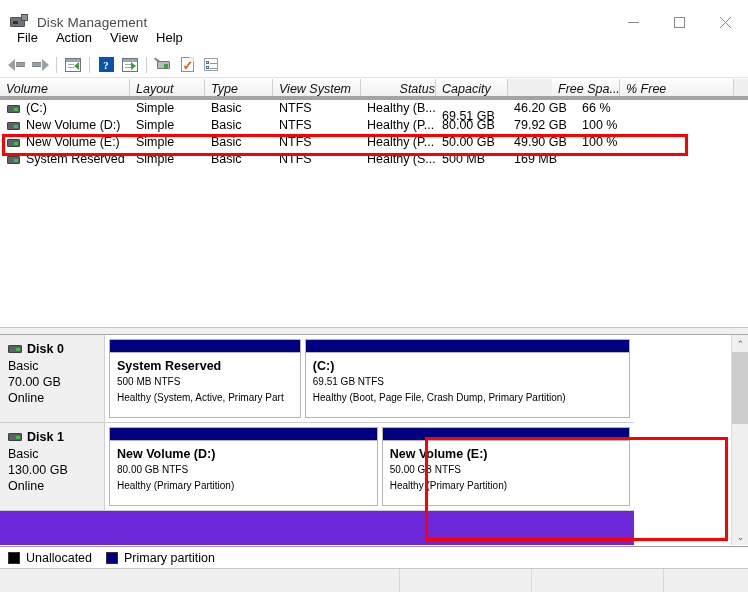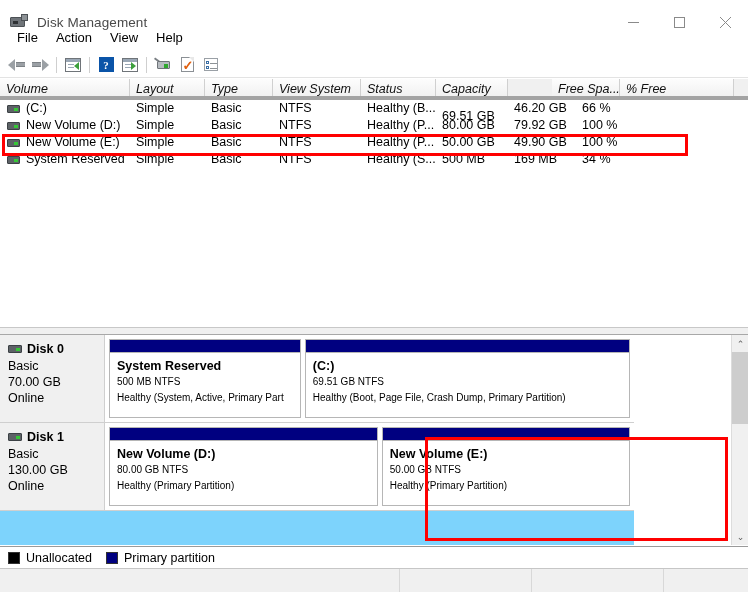--- a/index.html
+++ b/index.html
@@ -179,21 +179,21 @@
   
   .splitter {
     position: absolute; left: 0; top: 327px; width: 748px; height: 8px;
     background: #f0f0f0;
     border-top: 1px solid #c8c8c8; border-bottom: 1px solid #a8a8a8;
   }
 
   
   .graph-pane {
     position: absolute; left: 0; top: 335px; width: 634px; height: 210px;
-    background: #7dd3fc; overflow: hidden;
+    background: #6d28d9; overflow: hidden;
   }
   .disk-row {
     position: relative; display: flex; height: 88px;
     border-bottom: 1px solid #cfcfcf;
   }
   .disk-info {
     width: 105px; flex: none; background: #f0f0f0;
     border-right: 1px solid #cfcfcf; padding: 7px 0 0 8px;
   }
   .disk-title {
@@ -351,21 +351,21 @@
       </span>
     </div>
   </div>
 
   <div class="list-pane">
     <div class="lv-header" id="lv-header">
         <div class="hcell" style="width: 130px;">Volume</div>
         <div class="hcell" style="width: 75px;">Layout</div>
         <div class="hcell" style="width: 68px;">Type</div>
         <div class="hcell" style="width: 88px;">View System</div>
-        <div class="hcell" style="width: 75px;">Status</div>
+        <div class="hcell" style="width: 75px; text-align: right;">Status</div>
         <div class="hcell" style="width: 72px;">Capacity</div>
         <div class="hcell" style="width: 68px; margin-left: 44px;">Free Spa...</div>
         <div class="hcell" style="width: 114px;">% Free</div>
       </div>
     <div class="lv-body" id="lv-body">
         <div class="lv-row">
           <div class="lv-cell vol" style="width: 130px;">
             <span class="vol-ico"></span>
             <span>(C:)</span>
           </div>
@@ -407,21 +407,20 @@
           <div class="lv-cell vol" style="width: 130px;">
             <span class="vol-ico"></span>
             <span>System Reserved</span>
           </div>
           <div class="lv-cell" style="width: 75px;">Simple</div>
           <div class="lv-cell" style="width: 68px;">Basic</div>
           <div class="lv-cell" style="width: 88px;">NTFS</div>
           <div class="lv-cell" style="width: 75px;">Healthy (S...</div>
           <div class="lv-cell" style="width: 72px;">500 MB</div>
           <div class="lv-cell" style="width: 68px;">169 MB</div>
-          <div class="lv-cell" style="width: 114px;">34 %</div>
         </div>
       </div>
   </div>
 
   <div class="splitter"></div>
 
   <div class="graph-pane" id="graph-pane">
       <div class="disk-row">
         <div class="disk-info">
           <div class="disk-title">

